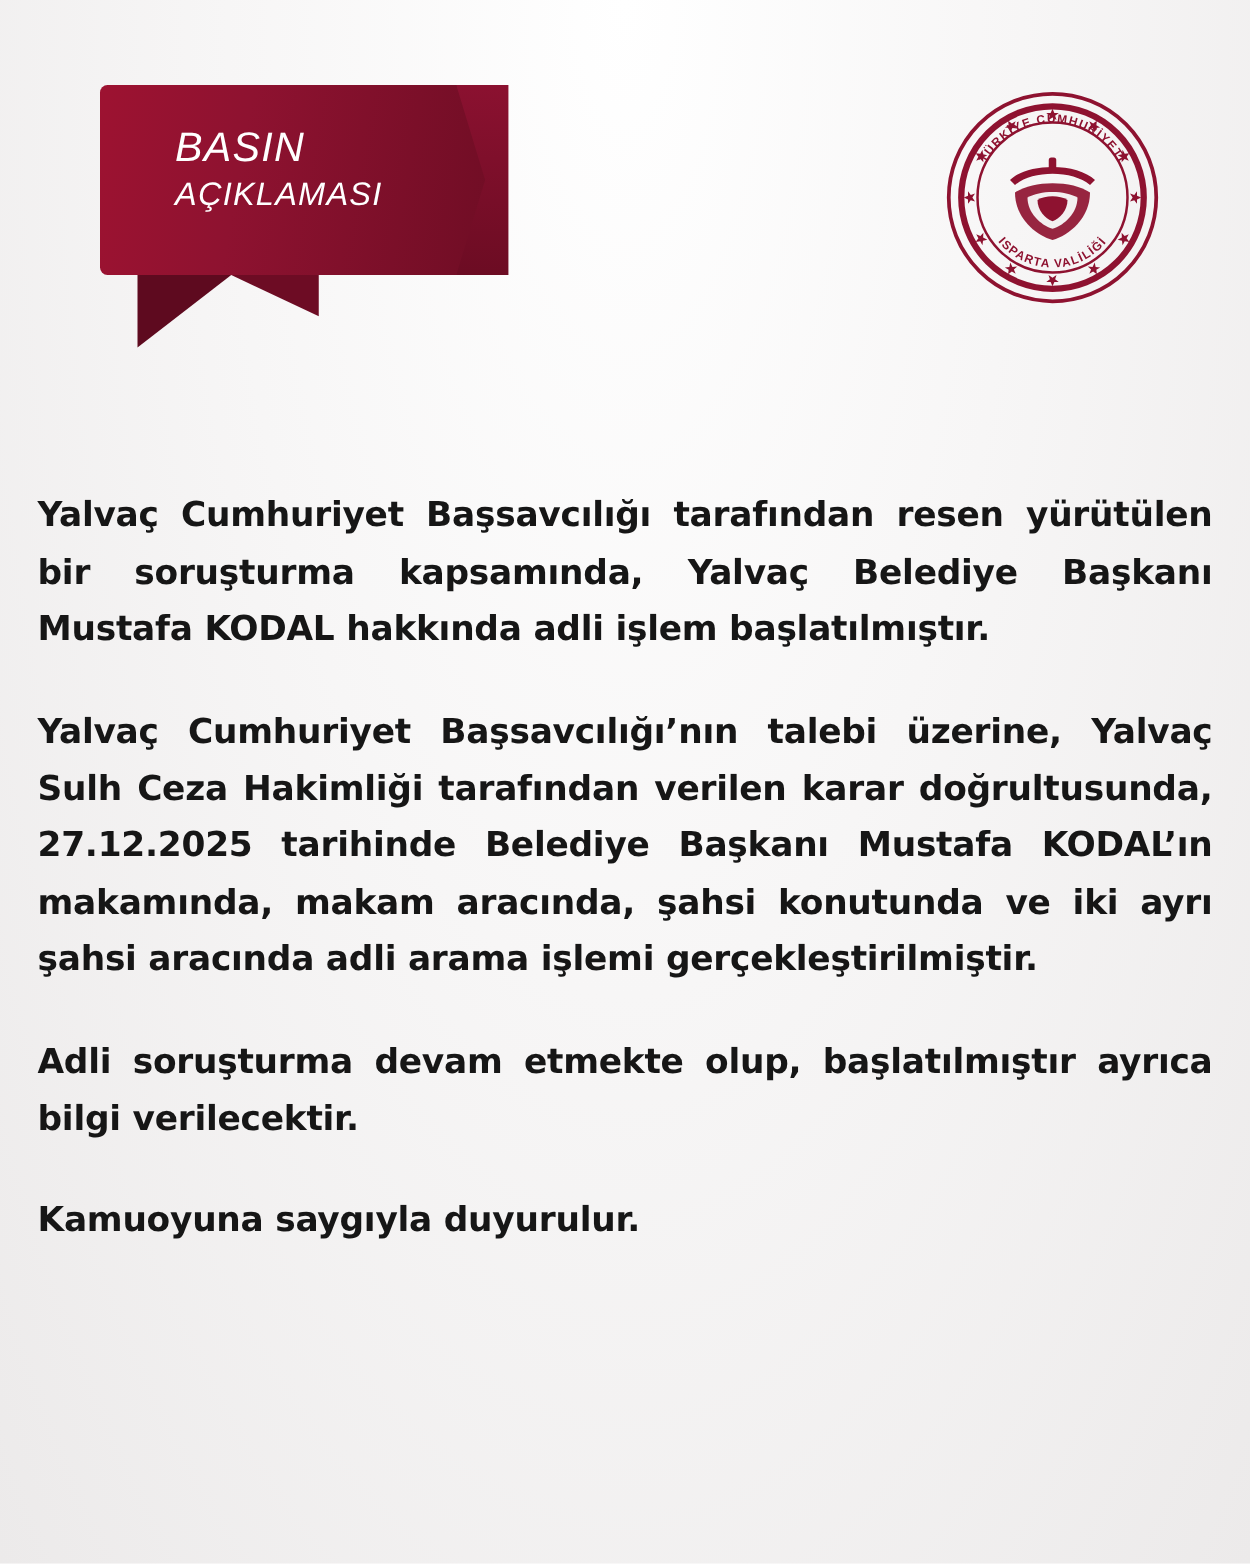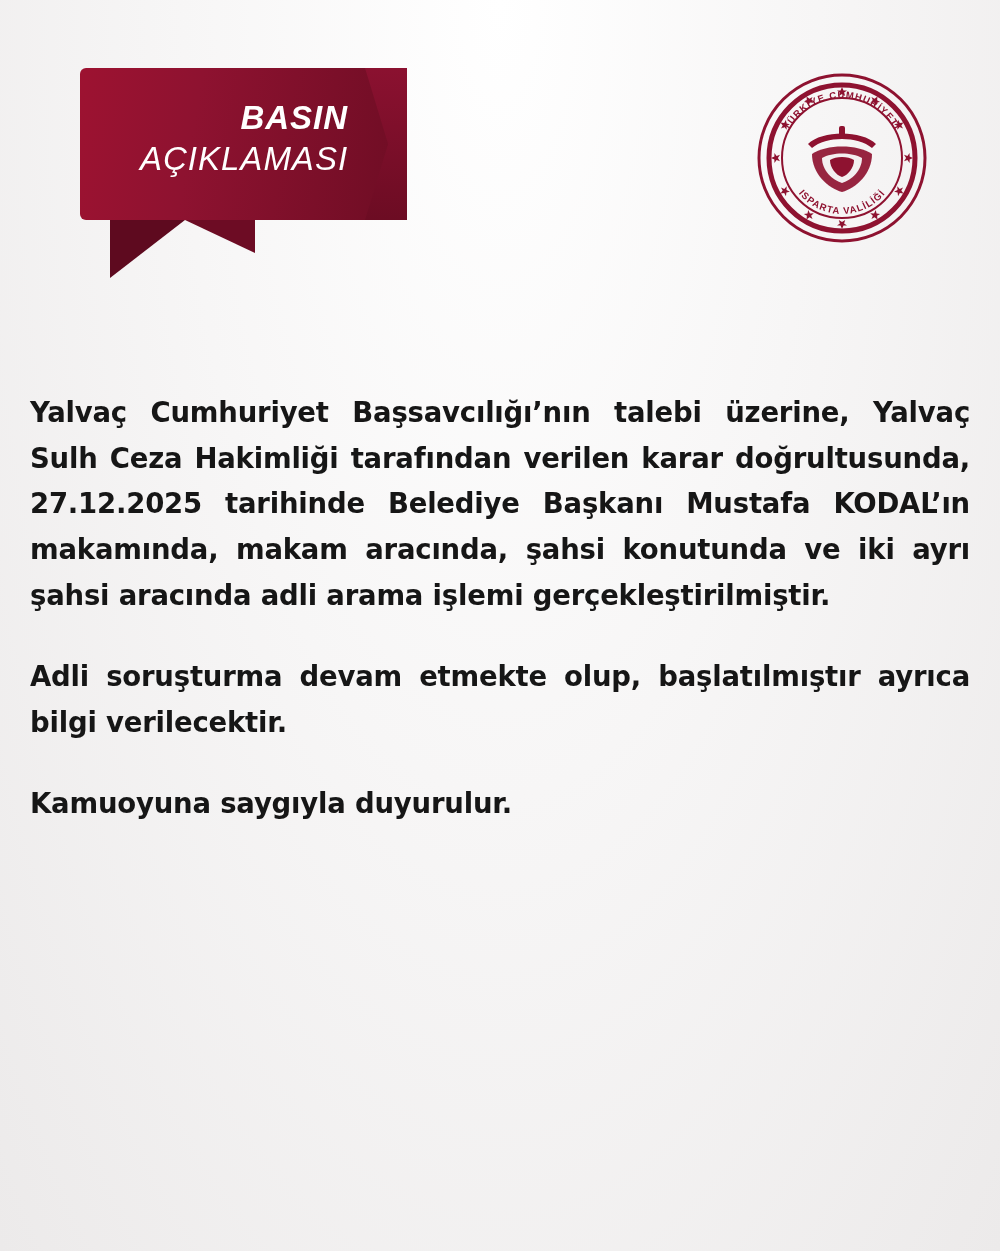--- a/index.html
+++ b/index.html
@@ -74,27 +74,26 @@
   }
   .ribbon-text {
     position: absolute;
     left: 60px;
     top: 32px;
     color: #ffffff;
     line-height: 1.12;
   }
   .ribbon-text .l1 {
     font-size: 33px;
-    font-weight: bold;
+    font-weight: normal;
     font-style: italic;
     letter-spacing: 1px;
-    text-align: right;
   }
   .ribbon-text .l2 {
-    font-size: 33px;
+    font-size: 26px;
     font-weight: normal;
     font-style: italic;
     letter-spacing: 1px;
     margin-top: 4px;
   }
   
   .seal {
     position: absolute;
     right: 72px;
     top: 72px;
@@ -211,18 +210,19 @@
           <path d="M -20,-2 C -20,10 -10,20 0,23 C 10,20 20,10 20,-2 C 10,-8 -10,-8 -20,-2 Z" fill="#f3eff0"></path>
           <path d="M -12,0 C -12,8 -6,15 0,17 C 6,15 12,8 12,0 C 6,-4 -6,-4 -12,0 Z"></path>
           <rect x="-3" y="-34" width="6" height="12" rx="2"></rect>
         </g>
       </svg>
     </div>
 
   </div>
 
   <div class="content">
+    <p class="para">Yalvaç Cumhuriyet Başsavcılığı tarafından resen yürütülen bir soruşturma kapsamında, Yalvaç Belediye Başkanı Mustafa KODAL hakkında adli işlem başlatılmıştır.</p>
     <p class="para">Yalvaç Cumhuriyet Başsavcılığı’nın talebi üzerine, Yalvaç Sulh Ceza Hakimliği tarafından verilen karar doğrultusunda, 27.12.2025 tarihinde Belediye Başkanı Mustafa KODAL’ın makamında, makam aracında, şahsi konutunda ve iki ayrı şahsi aracında adli arama işlemi gerçekleştirilmiştir.</p>
     <p class="para">Adli soruşturma devam etmekte olup, başlatılmıştır ayrıca bilgi verilecektir.</p>
     <p class="para nojust">Kamuoyuna saygıyla duyurulur.</p>
   </div>
 
 </div>
 
 </body></html>

